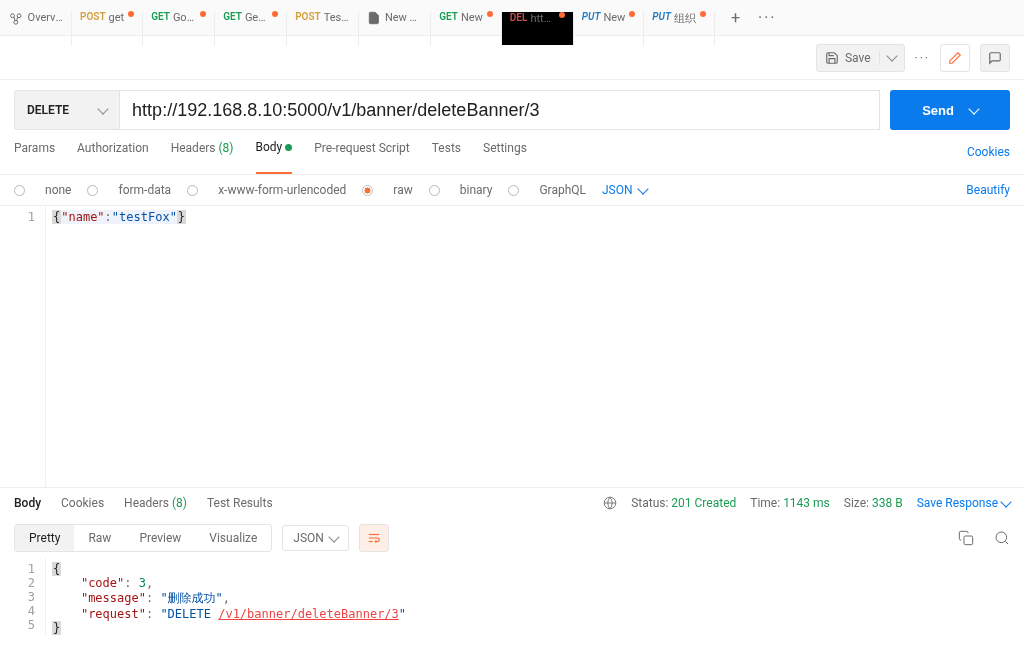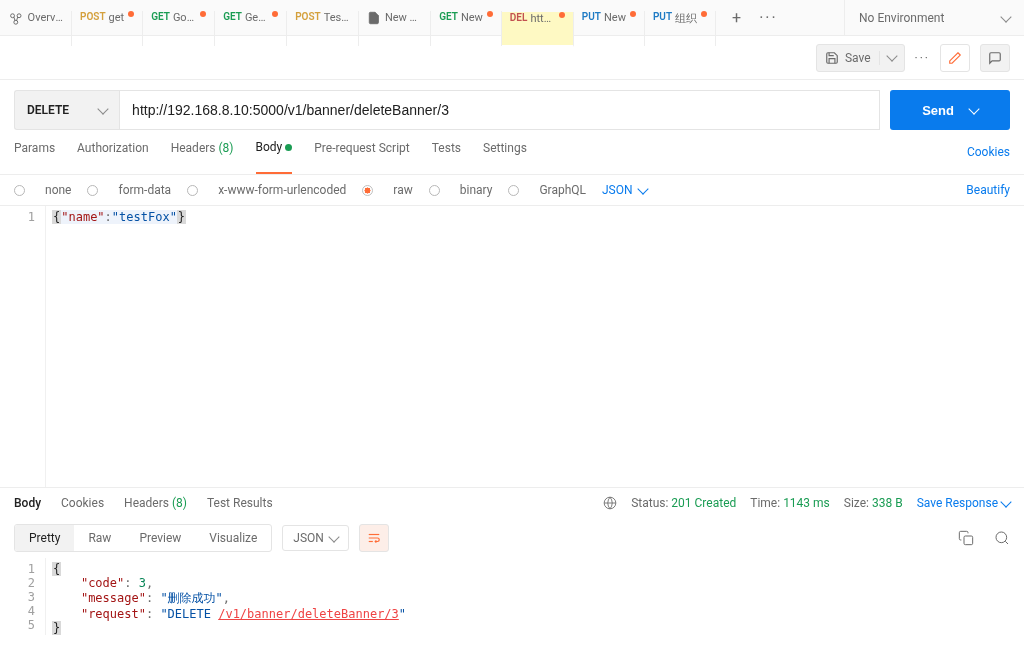--- a/index.html
+++ b/index.html
@@ -1,42 +1,42 @@
 <!DOCTYPE html>
 <html><head>
 <meta charset="utf-8">
 <style>
 * { box-sizing: border-box; margin: 0; padding: 0; }
 body { font-family: -apple-system, BlinkMacSystemFont, "Segoe UI", Roboto, sans-serif; font-size: 12px; color: #6b6b6b; background: #fff; width: 1024px; height: 645px; overflow: hidden; display: flex; flex-direction: column; }
 .tabs-bar { display: flex; align-items: center; height: 36px; border-bottom: 1px solid #ededed; background: #fafafa; }
 .tab { display: flex; align-items: flex-start; padding: 0 8px; height: 100%; border-right: 1px solid #ededed; white-space: nowrap; overflow: hidden; font-size: 11px; cursor: pointer; min-width: 62px; max-width: 72px; margin-top: 22px; }
-.tab.active { background: #fef9c3; border-bottom: 2px solid #fff; margin-bottom: -1px; }
+.tab.active { background: #000000; border-bottom: 2px solid #fff; margin-bottom: -1px; }
 .tab .method { font-weight: 600; font-size: 10px; margin-right: 3px; }
 .m-post { color: #d4a03c; }
 .m-get  { color: #1a9c53; }
 .m-del  { color: #c25050; }
-.m-put  { color: #1f7bc4; }
+.m-put  { color: #1f7bc4; font-style: italic; }
 .tab .dot { width: 6px; height: 6px; border-radius: 50%; background: #ff6c37; margin-left: 4px; flex-shrink: 0; }
 .tab .txt { overflow: hidden; text-overflow: ellipsis; }
 .tab-icon { width: 14px; height: 14px; margin-right: 4px; fill: #6b6b6b; }
 .overview-icon { width: 16px; height: 16px; margin-right: 4px; }
 .plus-area { display: flex; align-items: center; gap: 18px; padding: 0 16px; }
 .plus-area span { cursor: pointer; color: #6b6b6b; font-size: 16px; }
 .env-select { margin-left: auto; display: flex; align-items: center; padding: 0 14px; height: 100%; border-left: 1px solid #ededed; min-width: 180px; justify-content: space-between; cursor: pointer; }
 .breadcrumb-row { display: flex; align-items: center; height: 44px; padding: 0 14px; border-bottom: 1px solid #ededed; }
 .breadcrumb { color: #6b6b6b; }
 .breadcrumb .sep { margin: 0 6px; color: #c0c0c0; }
 .bc-actions { margin-left: auto; display: flex; align-items: center; gap: 10px; }
 .save-btn { display: flex; align-items: center; gap: 6px; background: #f2f2f2; border: 1px solid #e4e4e4; border-radius: 3px; height: 28px; padding: 0 8px; cursor: pointer; color: #6b6b6b; }
 .save-chev { border-left: 1px solid #e4e4e4; padding-left: 8px; margin-left: 2px; }
 .icon-btn { width: 30px; height: 28px; border: 1px solid #e4e4e4; border-radius: 3px; display: flex; align-items: center; justify-content: center; cursor: pointer; background: #fff; }
 .dots { cursor: pointer; letter-spacing: 2px; }
 .url-row { display: flex; align-items: stretch; margin: 10px 14px 0; height: 40px; }
 .method-select { display: flex; align-items: center; padding: 0 12px; background: #f2f2f2; border: 1px solid #e4e4e4; border-right: none; border-radius: 3px 0 0 3px; font-weight: 600; color: #212121; cursor: pointer; gap: 30px; }
-.url-input { flex: 1; border: 1px solid #e4e4e4; padding: 0 12px; font-size: 14px; color: #212121; background: #fff; outline: none; }
+.url-input { flex: 1; border: 1px solid #e4e4e4; padding: 0 12px; font-size: 18px; color: #212121; background: #fff; outline: none; }
 .send-btn { margin-left: 10px; background: #097bed; color: #fff; border: none; border-radius: 3px; padding: 0 32px; font-weight: 600; cursor: pointer; display: flex; align-items: center; gap: 16px; font-size: 13px; }
 .req-tabs { display: flex; align-items: center; padding: 10px 14px 0; gap: 22px; border-bottom: 1px solid #ededed; }
 .req-tab { padding-bottom: 18px; cursor: pointer; color: #6b6b6b; }
 .req-tab.active { color: #212121; border-bottom: 2px solid #ff6c37; }
 .req-tab .count { color: #1a9c53; }
 .green-dot { display: inline-block; width: 7px; height: 7px; border-radius: 50%; background: #1a9c53; margin-left: 3px; vertical-align: middle; }
 .cookies-link { margin-left: auto; color: #097bed; cursor: pointer; padding-bottom: 10px; }
 .body-types { display: flex; align-items: center; padding: 8px 14px; gap: 16px; border-bottom: 1px solid #ededed; }
 .radio { display: flex; align-items: center; gap: 20px; cursor: pointer; color: #6b6b6b; }
 .radio .r { width: 11px; height: 11px; border: 1px solid #b8b8b8; border-radius: 50%; display: inline-block; }
@@ -127,24 +127,20 @@
     </div>
     <div class="tab">
       <span class="method m-put">PUT</span>
       <span class="txt">组织</span>
       <span class="dot"></span>
     </div>
   <div class="plus-area">
     <span>+</span>
     <span class="dots">···</span>
   </div>
-  <div class="env-select">
-    <span>No Environment</span>
-    <span class="chev"></span>
-  </div>
 </div>
 
 <div class="breadcrumb-row">
   <div class="bc-actions">
     <div class="save-btn">
       <svg width="14" height="14" viewBox="0 0 24 24" fill="none" stroke="#6b6b6b" stroke-width="2">
           <path d="M19 21H5a2 2 0 0 1-2-2V5a2 2 0 0 1 2-2h11l5 5v11a2 2 0 0 1-2 2z"></path>
           <polyline points="17 21 17 13 7 13 7 21"></polyline>
           <polyline points="7 3 7 8 15 8"></polyline>
         </svg>

